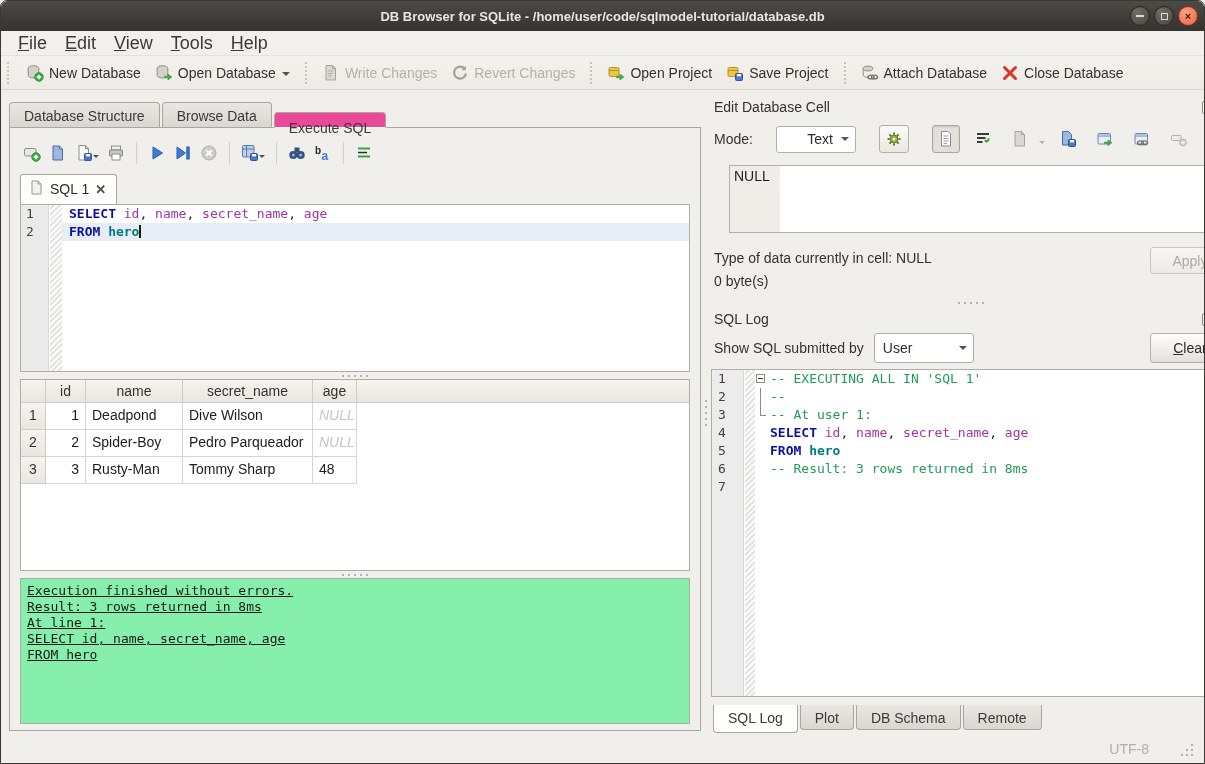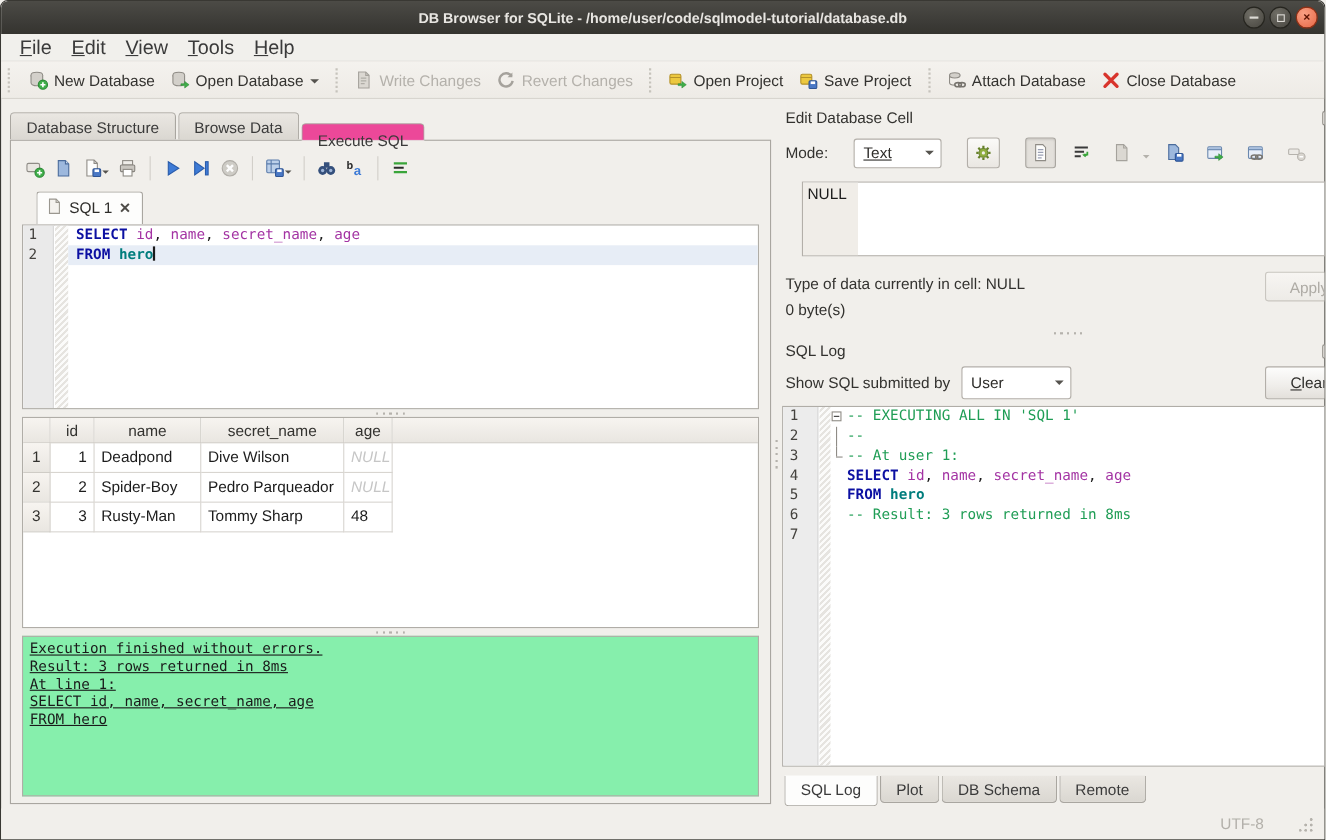--- a/index.html
+++ b/index.html
@@ -45,21 +45,21 @@
   .tab-frame { flex:1; border:1px solid #a9a6a0; background:#f1efeb; display:flex; flex-direction:column; padding:8px 10px 6px 10px; min-height:0; }
 
   
   .sql-toolbar { height:34px; flex:0 0 34px; display:flex; align-items:center; gap:2px; }
   .sqltb-btn { display:flex; align-items:center; padding:3px; border-radius:3px; }
   .sqltb-btn.disabled { opacity:.85; }
   .sqltb-sep { width:0; height:22px; border-left:1px solid #d2cfc9; margin:0 6px; }
 
   
   .sql-tabbar { height:30px; flex:0 0 30px; display:flex; align-items:flex-end; margin-top:4px; }
-  .sql-tab { display:flex; align-items:center; gap:6px; background:#fdfdfc; border:1px solid #a9a6a0; border-bottom:none; border-radius:3px 3px 0 0; padding:5px 10px 6px 8px; font-size:14px; color:#2e2d2a; height:30px;margin-left:13px; }
+  .sql-tab { display:flex; align-items:center; gap:6px; background:#fdfdfc; border:1px solid #a9a6a0; border-bottom:none; border-radius:3px 3px 0 0; padding:5px 10px 6px 8px; font-size:14px; color:#2e2d2a; height:30px; }
   .sql-tab-close { color:#4e4c48; font-weight:bold; font-size:13px; }
 
   
   .editor { flex:0 0 168px; height:168px; background:#fff; border:1px solid #b0ada7; position:relative; overflow:hidden; font-family:"DejaVu Sans Mono",monospace; font-size:13px; }
   .gutter-bg { position:absolute; left:0; top:0; bottom:0; width:28px; background:#eaeaea; border-right:1px solid #d8d8d8; }
   .hatch-bg { position:absolute; left:29px; top:0; bottom:0; width:12px; background:repeating-linear-gradient(135deg,#fbfbfa 0 2px,#e6e4e0 2px 4px); }
   .ed-line { position:relative; display:flex; height:18px; line-height:18px; }
   .ed-num { width:29px; padding-left:5px; color:#44423e; z-index:1; flex:0 0 29px; }
   .ed-code { margin-left:12px; padding-left:7px; flex:1; white-space:pre; z-index:1; }
   .ed-line.current .ed-code { background:#e7edf6; }
@@ -97,21 +97,21 @@
   
   .dock-header { display:flex; align-items:center; height:24px; flex:0 0 24px; padding-left:3px; }
   .dock-title { font-size:14px; color:#33322f; flex:1; }
   .dock-btn { width:13px; height:13px; border:1px solid #8f8c86; border-radius:2px; display:flex; align-items:center; justify-content:center; margin-left:4px; background:#f5f3ef; }
   .dock-btn svg { display:block; }
 
   .mode-row { height:40px; flex:0 0 40px; display:flex; align-items:center; gap:23px; padding:0 2px 0 3px; }
   .mode-label { font-size:14px; color:#33322f; }
   .combo { background:#fff; border:1px solid #b3afa9; border-radius:3px; height:27px; display:flex; align-items:center; padding:0 6px 0 8px; font-size:14px; color:#2e2d2a; gap:8px; }
   .combo .combo-arrow { width:0; height:0; border:4px solid transparent; border-top-color:#55534e; margin-top:4px; }
-  .combo.mode { width:80px; justify-content:space-between;text-decoration:underline; }
+  .combo.mode { width:80px; justify-content:flex-end; }
   .combo.wide { width:100px; justify-content:space-between; height:30px; }
   .gear-btn { width:30px; height:28px; background:linear-gradient(#fbfaf8,#eae7e2); border:1px solid #b3afa9; border-radius:3px; display:flex; align-items:center; justify-content:center; }
   .cell-icons { margin-left:auto; display:flex; align-items:center; gap:9px; }
   .ci-btn { width:28px; height:28px; display:flex; align-items:center; justify-content:center; border-radius:3px; border:1px solid transparent; }
   .ci-btn.checked { background:#e3e0db; border:1px solid #a9a6a0; box-shadow:inset 0 1px 2px rgba(0,0,0,.12); }
   .ci-drop { width:0; height:0; border:3px solid transparent; border-top-color:#b4b1ab; margin:10px 0 0 -4px; }
 
   .cell-edit { height:68px; flex:0 0 68px; margin:6px 2px 0 18px; background:#fff; border:1px solid #b3afa9; position:relative; }
   .cell-strip { position:absolute; left:0; top:0; bottom:0; width:50px; background:#f0ede8; }
   .cell-null { position:absolute; left:4px; top:2px; font-size:14px; color:#1c1c1c; z-index:1; }

